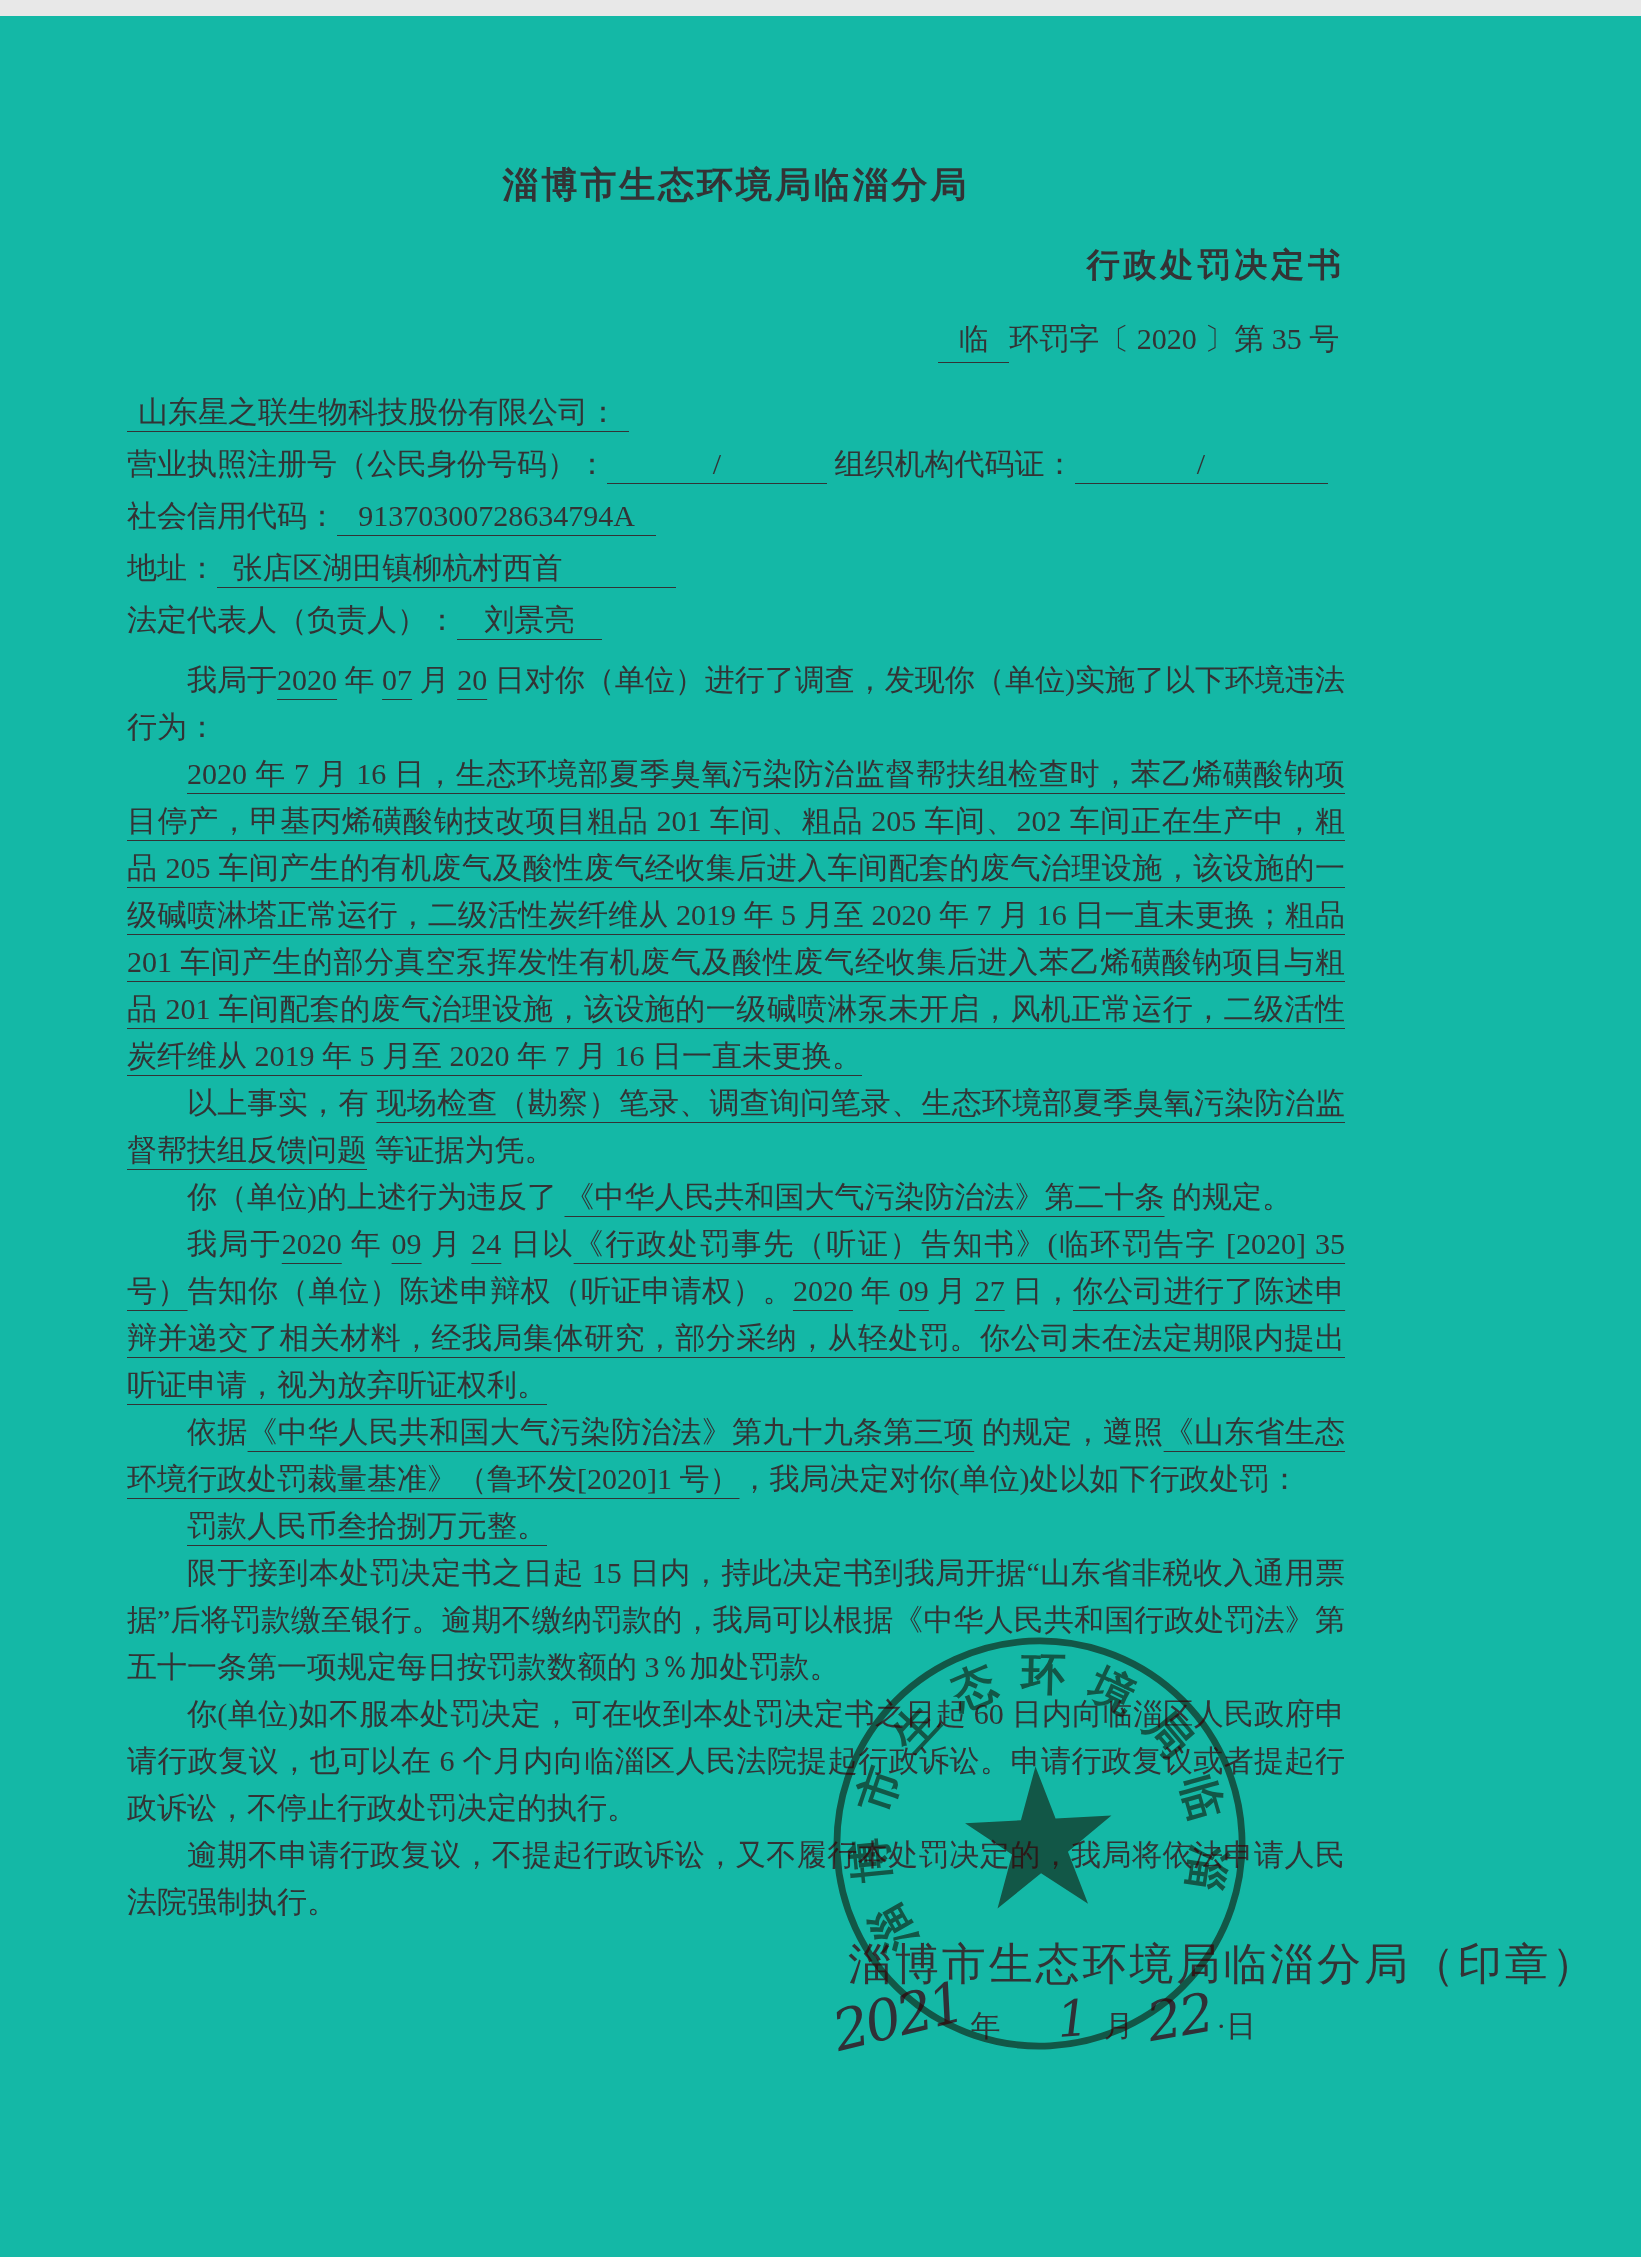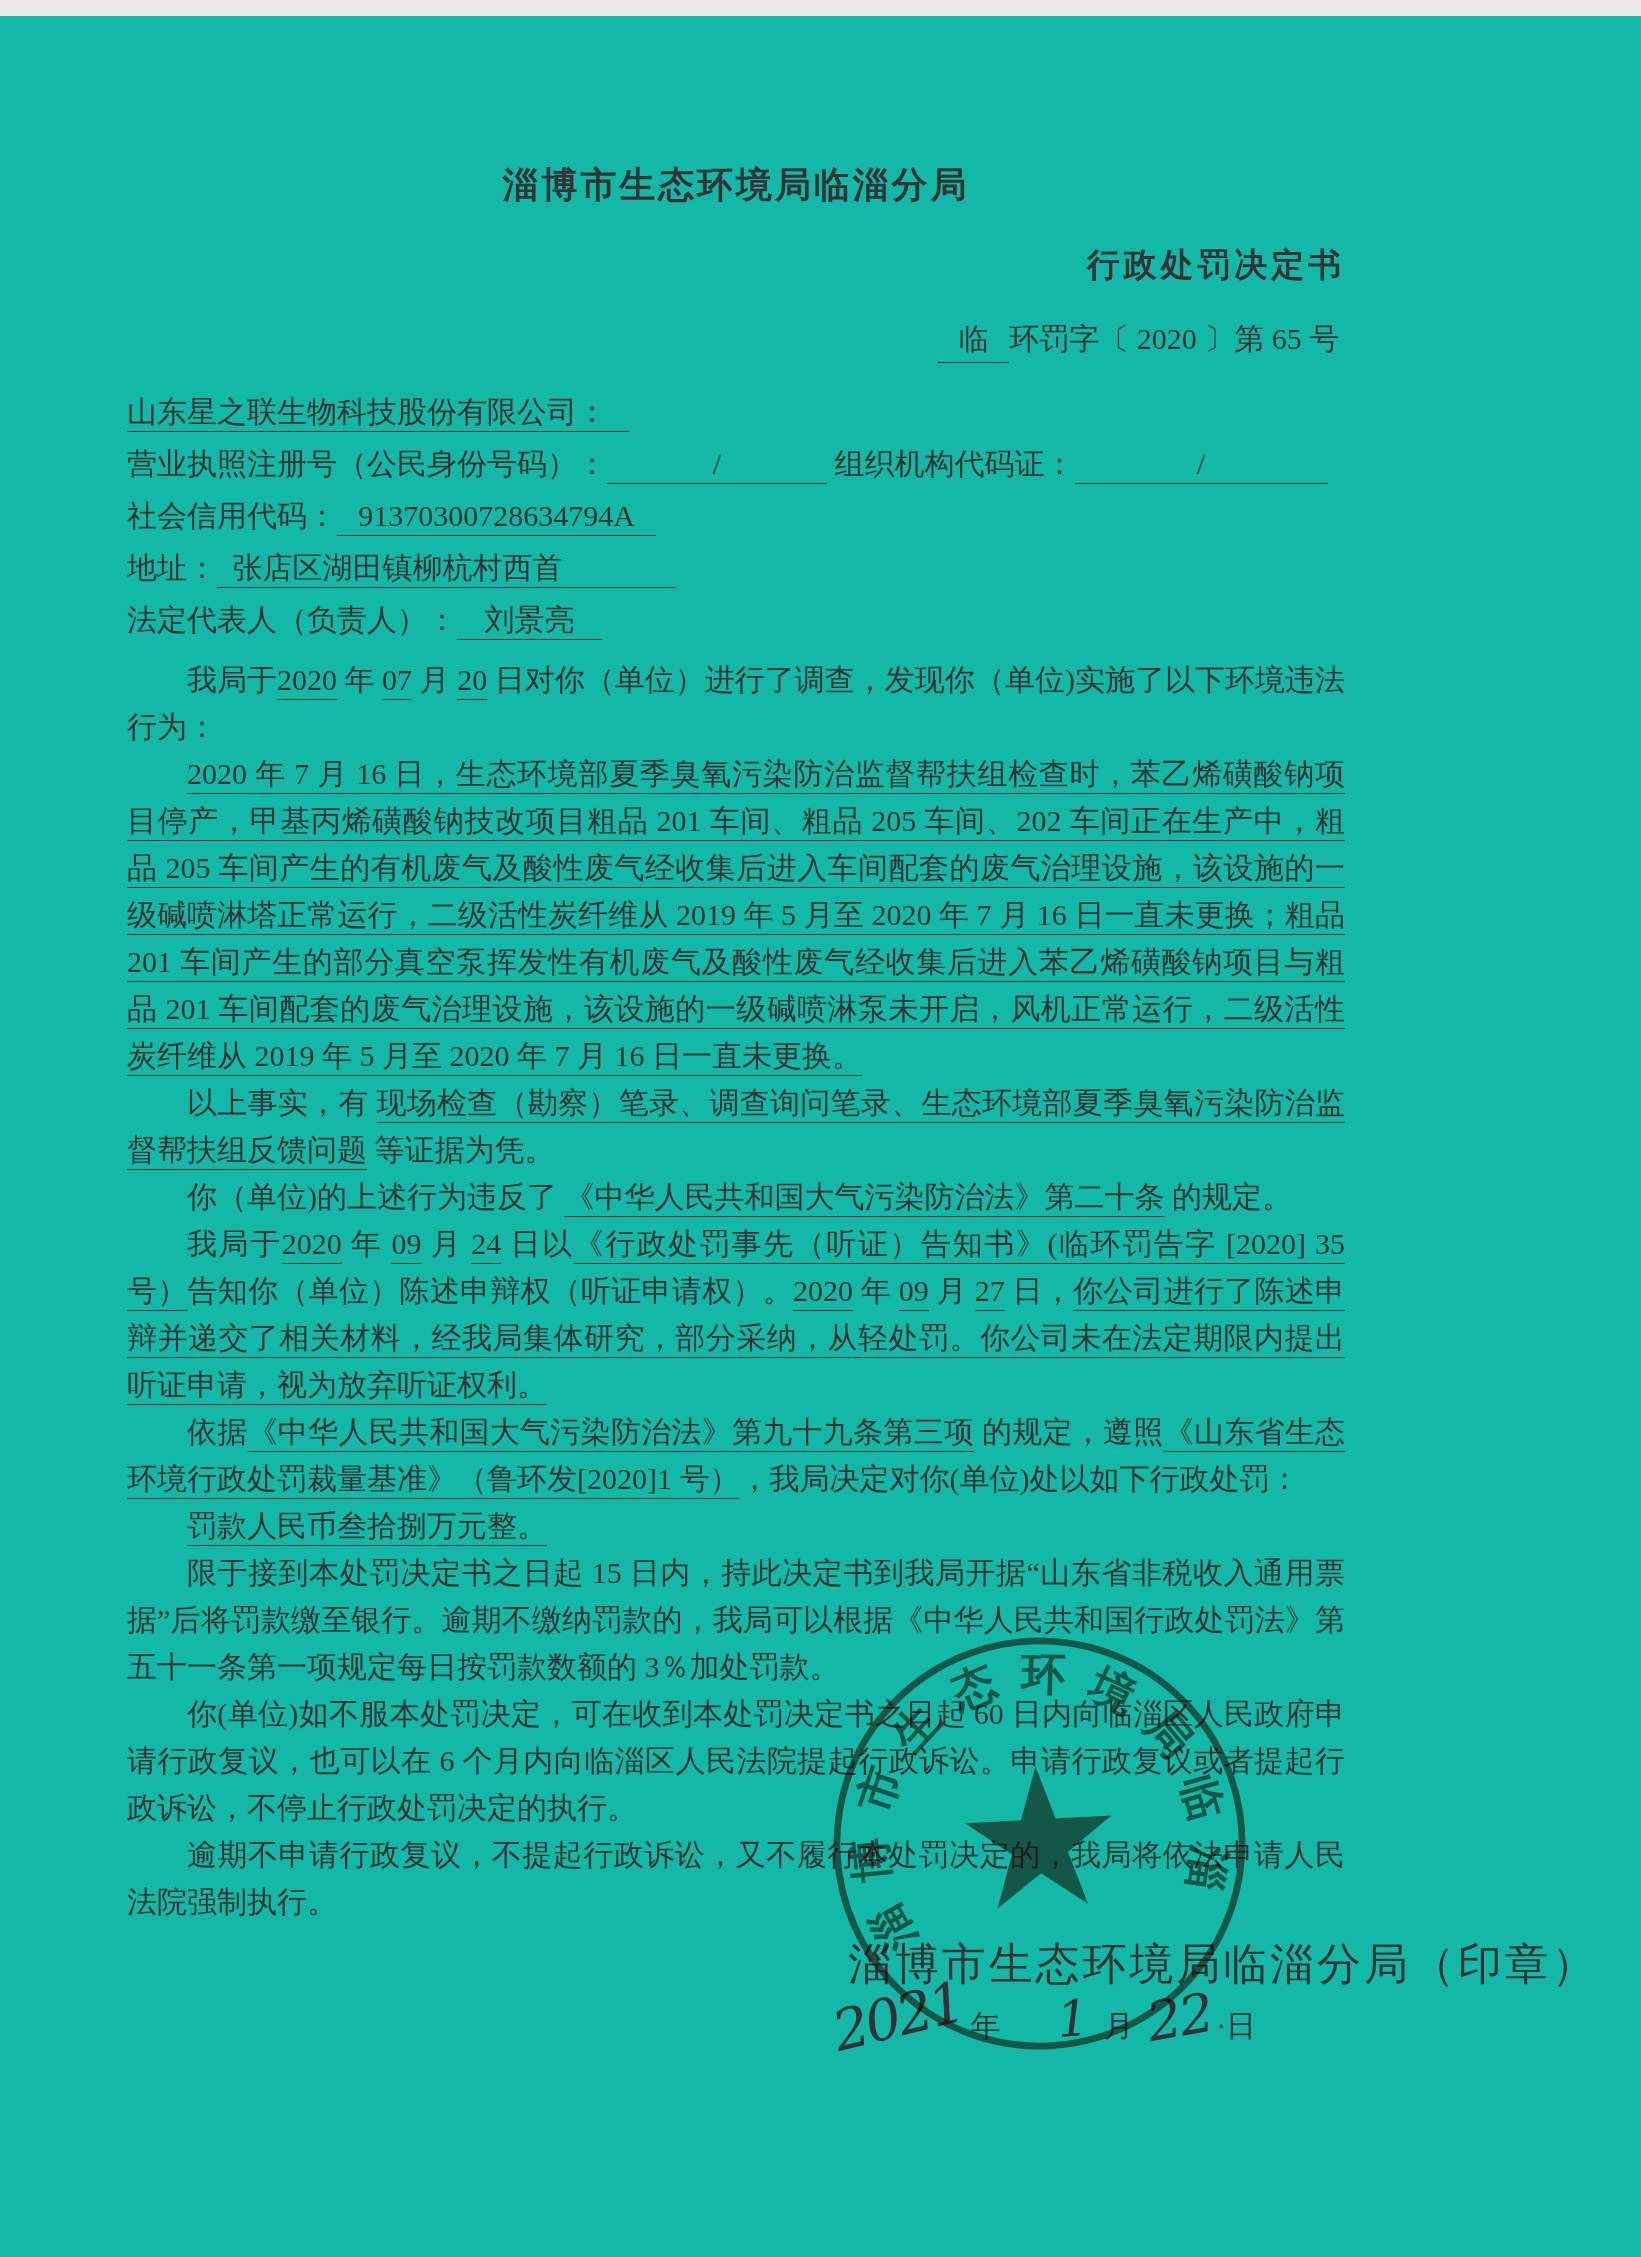--- a/index.html
+++ b/index.html
@@ -35,21 +35,21 @@
   }
   .form-row {
     font-size:30px; line-height:52px; white-space:nowrap;
   }
   .form-row.split { display:flex; justify-content:space-between;flex-direction:column; }
   .fill {
     display:inline-block; border-bottom:1.9px solid #333335;
     text-align:center; line-height:39px; vertical-align:bottom;
     margin-bottom:5.8px;
   }
-  .fill.company { border-bottom:1.9px solid #333335; text-align:left; min-width:502px;font-family:Liberation Serif, serif; }
+  .fill.company { border-bottom:1.9px solid #333335; text-align:center; min-width:502px;font-family:Liberation Serif, serif; }
   .body-text { margin-top:9.7px; font-size:30px; line-height:47px; }
   .para {
     margin:0; text-indent:2em; text-align:justify;
   }
   .u {
     text-decoration:underline;
     text-underline-offset:8.7px;
     text-decoration-thickness:1.4px;
   }
   .sig-line {
@@ -77,21 +77,21 @@
 </head>
 <body>
 
 <div class="page">
   <div class="content">
 
     <h1 class="org-title">淄博市生态环境局临淄分局</h1>
     <h2 class="doc-title">行政处罚决定书</h2>
 
     <div class="doc-no">
-      <span class="region">临</span><span>环罚字〔 2020 〕第 65 号</span>
+      <span class="region">临</span><span>环罚字〔 2020 〕第 35 号</span>
     </div>
 
     <div class="form-row">
       <span class="fill company">山东星之联生物科技股份有限公司：</span>
     </div>
 
     <div class="form-row">
       <span>营业执照注册号（公民身份号码）：</span><span class="fill" style="min-width:220px">/</span>
       <span>组织机构代码证：</span><span class="fill" style="min-width:253px">/</span>
     </div>

